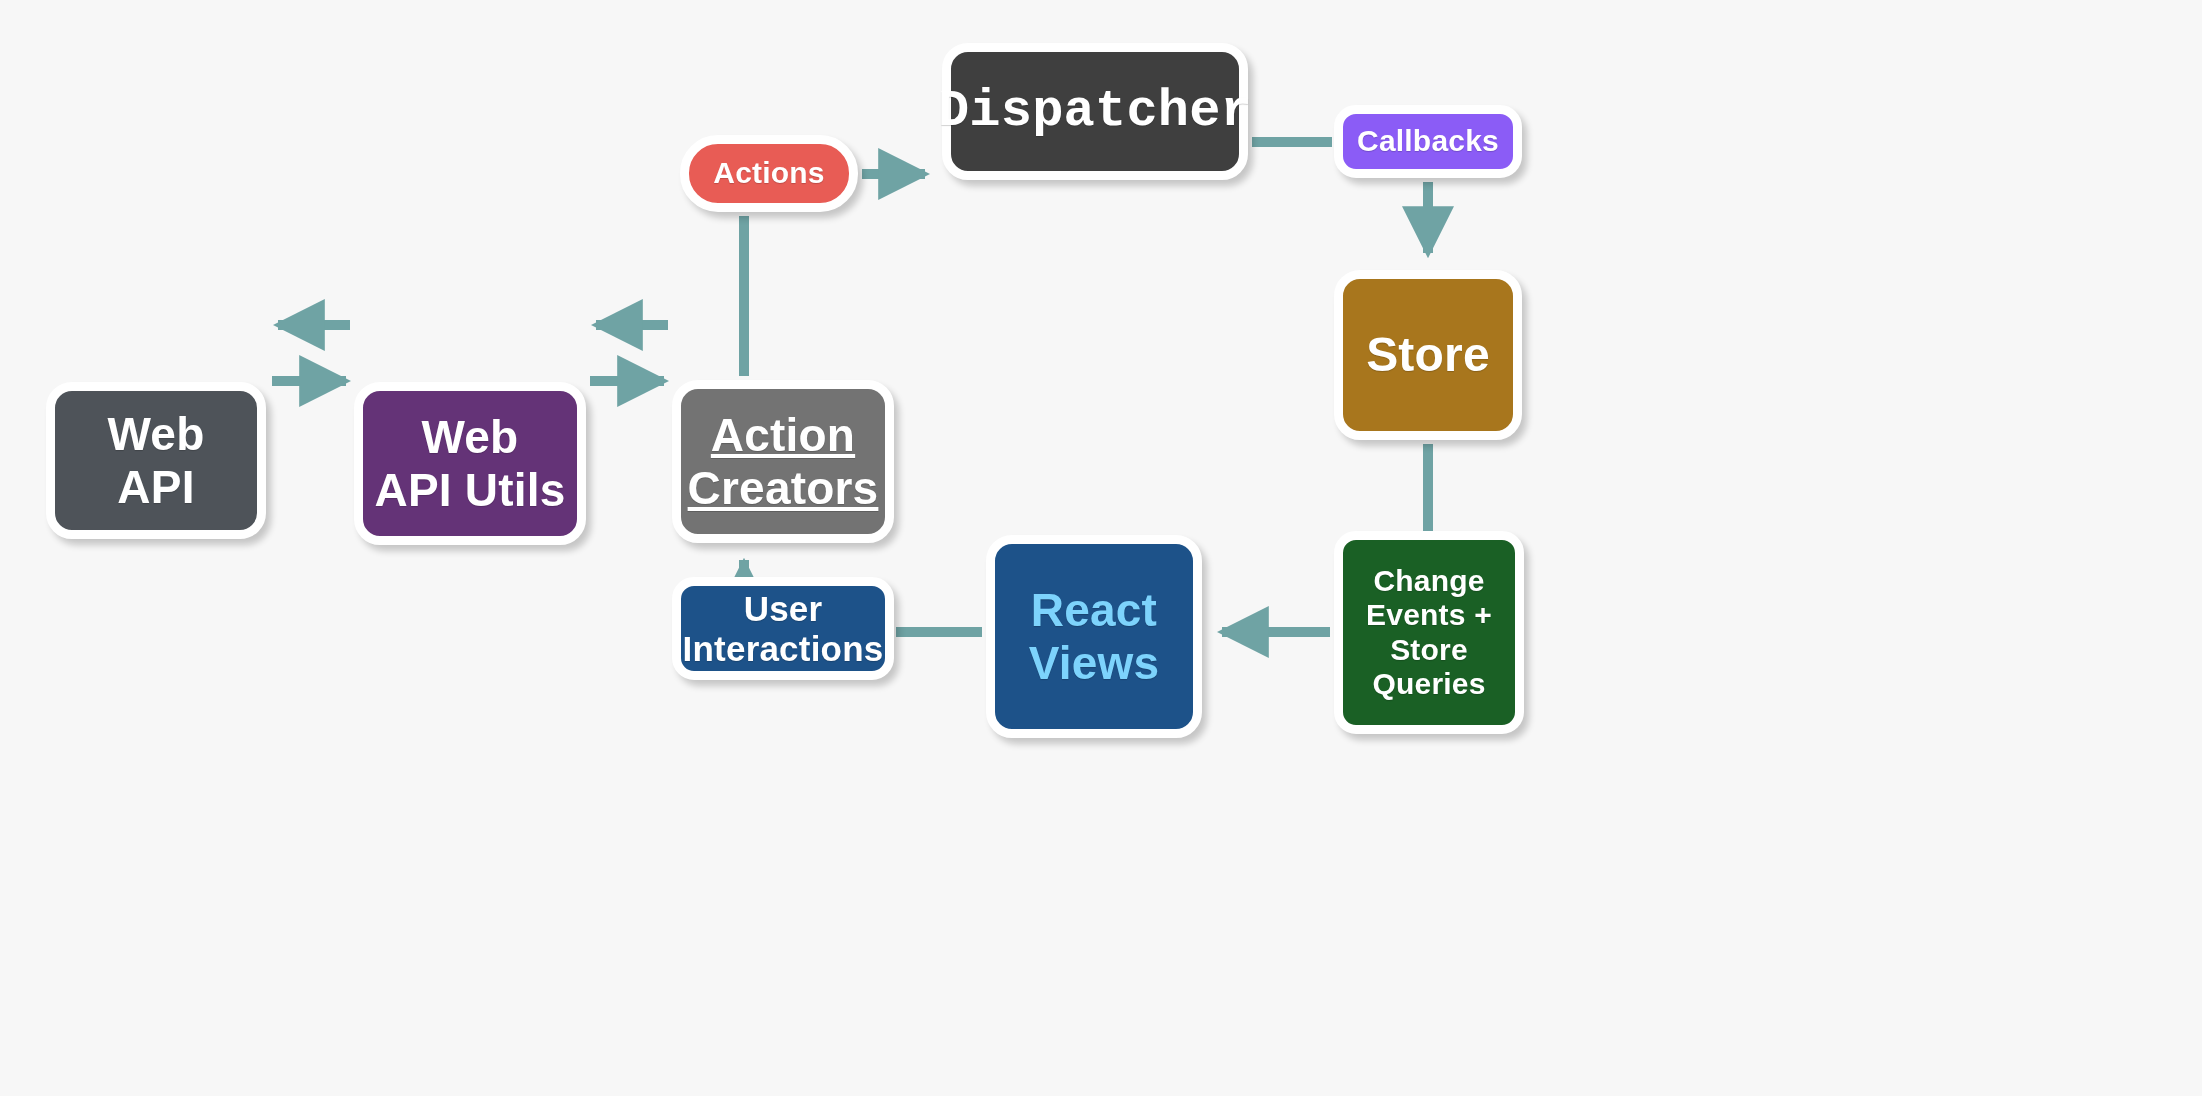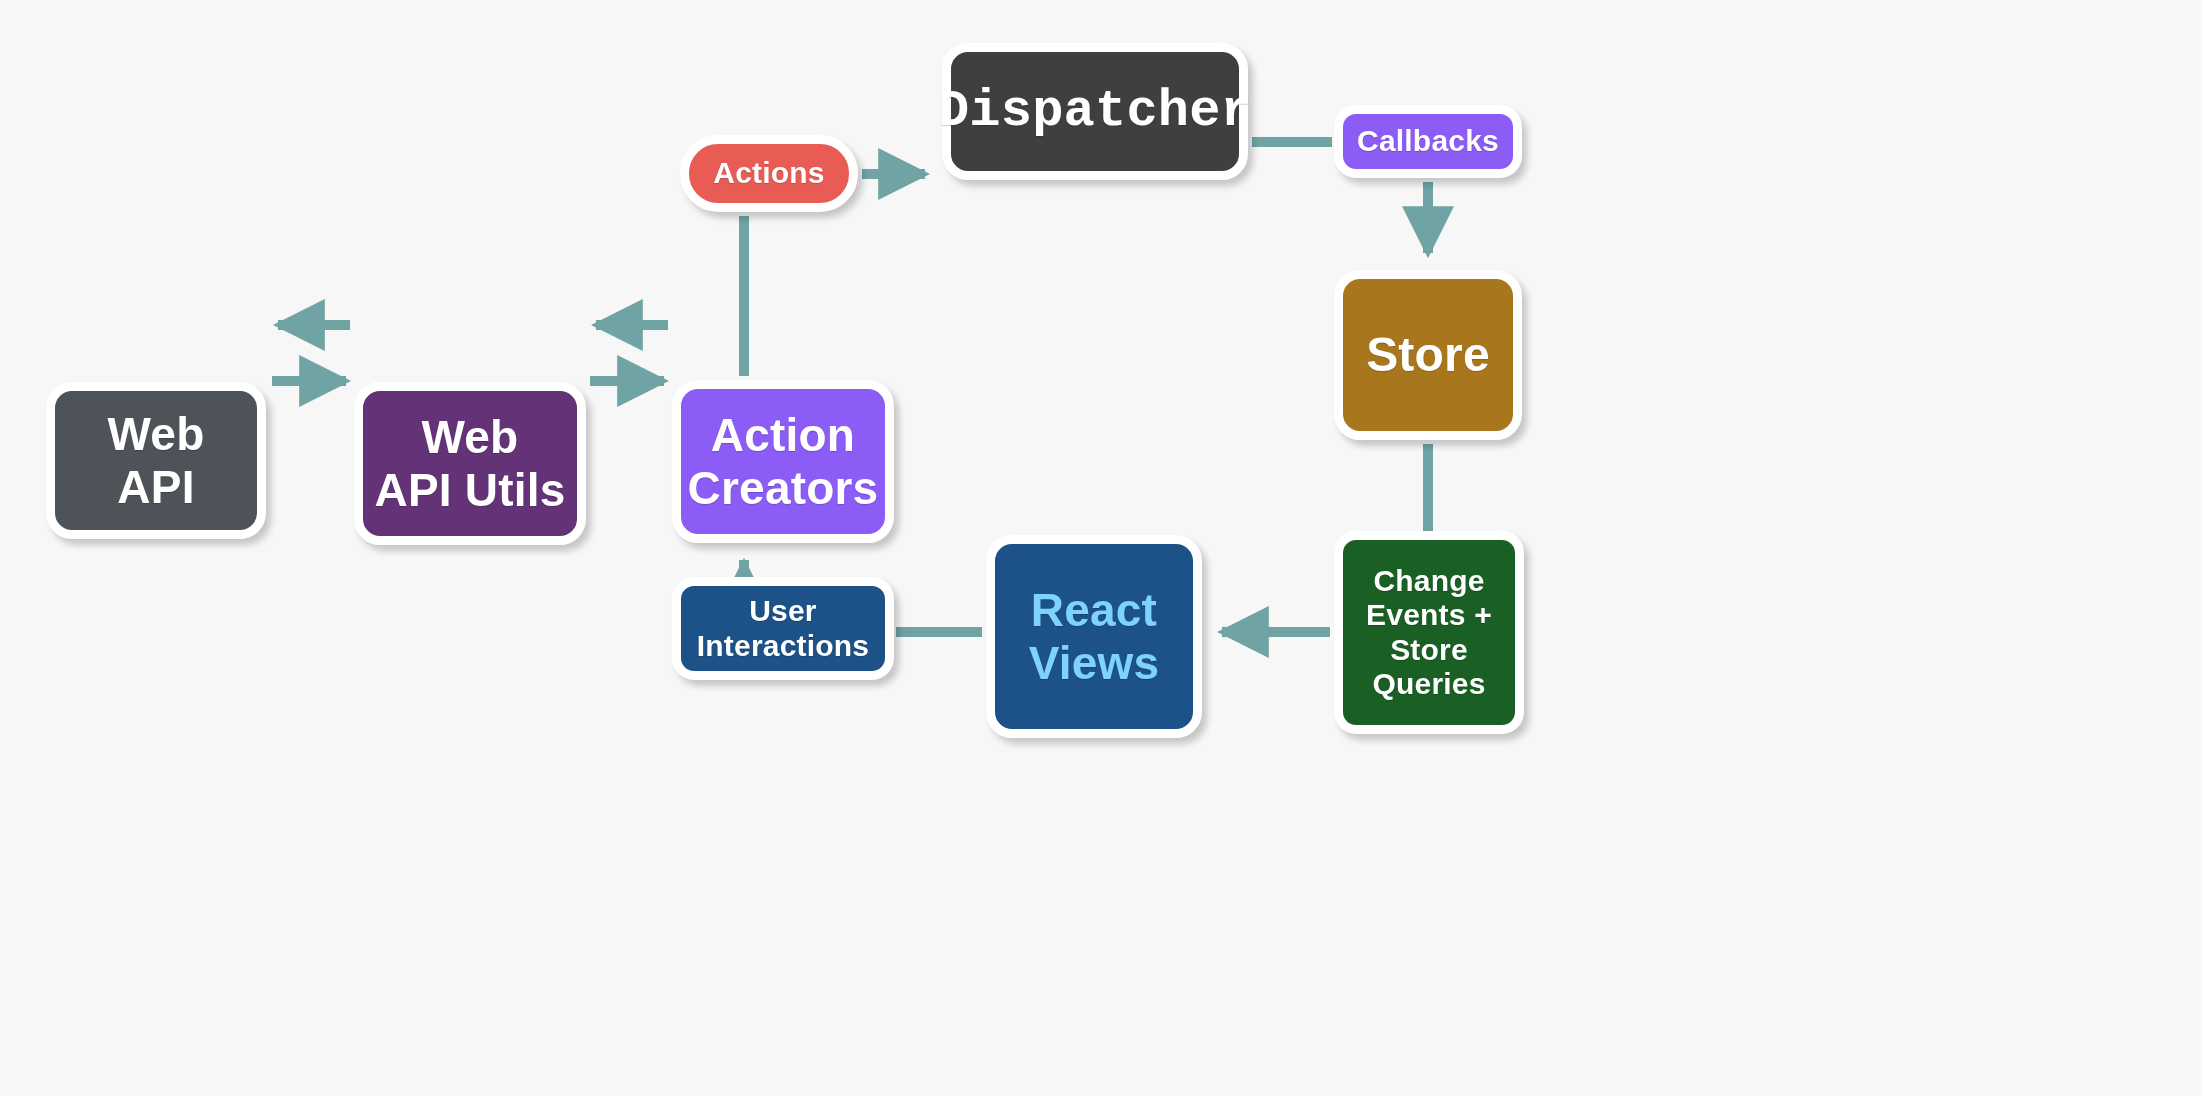--- a/index.html
+++ b/index.html
@@ -53,21 +53,21 @@
   
   #node-web-api          { left:  46px; top: 382px; width: 220px; height: 157px; font-size: 46px; }
   #node-web-api-utils    { left: 354px; top: 382px; width: 232px; height: 163px; font-size: 46px; }
   #node-action-creators  { left: 672px; top: 380px; width: 222px; height: 163px; font-size: 46px; }
   #node-actions          { left: 680px; top: 135px; width: 178px; height:  77px; font-size: 30px; border-radius: 38px; }
   #node-dispatcher       { left: 942px; top:  43px; width: 306px; height: 137px; font-size: 52px; font-family: Liberation Mono, monospace; }
   #node-callbacks        { left:1334px; top: 105px; width: 188px; height:  73px; font-size: 30px; border-radius: 22px; }
   #node-store            { left:1334px; top: 270px; width: 188px; height: 170px; font-size: 48px; }
   #node-change-events    { left:1334px; top: 531px; width: 190px; height: 203px; font-size: 30px; border-radius: 22px;}
   #node-react-views      { left: 986px; top: 535px; width: 216px; height: 203px; font-size: 46px; }
-  #node-user-interactions{ left: 672px; top: 577px; width: 222px; height: 103px; font-size: 30px; border-radius: 22px; text-align: center;}
+  #node-user-interactions{ left: 672px; top: 577px; width: 222px; height: 103px; font-size: 35px; border-radius: 22px; text-align: center;}
 </style>
 </head>
 <body>
 
 <div id="canvas" style="background: rgb(247, 247, 247);">
 
   <svg id="edge-layer" viewBox="0 0 2202 1096" width="2202" height="1096" xmlns="http://www.w3.org/2000/svg">
     <defs>
       <marker id="arrow-r" viewBox="0 0 10 10" refX="9" refY="5" markerWidth="5.2" markerHeight="5.2" orient="auto-start-reverse">
         <path d="M 0 0 L 10 5 L 0 10 z" fill="#6fa3a4"></path>
@@ -104,21 +104,21 @@
   </svg>
 
   <div class="node" id="node-web-api" style="background: rgb(78, 83, 89); border-color: rgb(255, 255, 255); color: rgb(255, 255, 255);">
     <span class="label">Web<br>API</span>
   </div>
 
   <div class="node" id="node-web-api-utils" style="background: rgb(100, 51, 119); border-color: rgb(255, 255, 255); color: rgb(255, 255, 255);">
     <span class="label">Web<br>API Utils</span>
   </div>
 
-  <div class="node" id="node-action-creators" style="background: #8b5cf6; border-color: rgb(255, 255, 255); color: rgb(255, 255, 255);">
+  <div class="node" id="node-action-creators" style="background: #737373; border-color: rgb(255, 255, 255); color: rgb(255, 255, 255); text-decoration: underline;">
     <span class="label">Action<br>Creators</span>
   </div>
 
   <div class="node" id="node-actions" style="background: rgb(232, 92, 85); border-color: rgb(255, 255, 255); color: rgb(255, 255, 255);">
     <span class="label">Actions</span>
   </div>
 
   <div class="node" id="node-dispatcher" style="background: rgb(63, 63, 63); border-color: rgb(255, 255, 255); color: rgb(255, 255, 255);">
     <span class="label">Dispatcher</span>
   </div>

